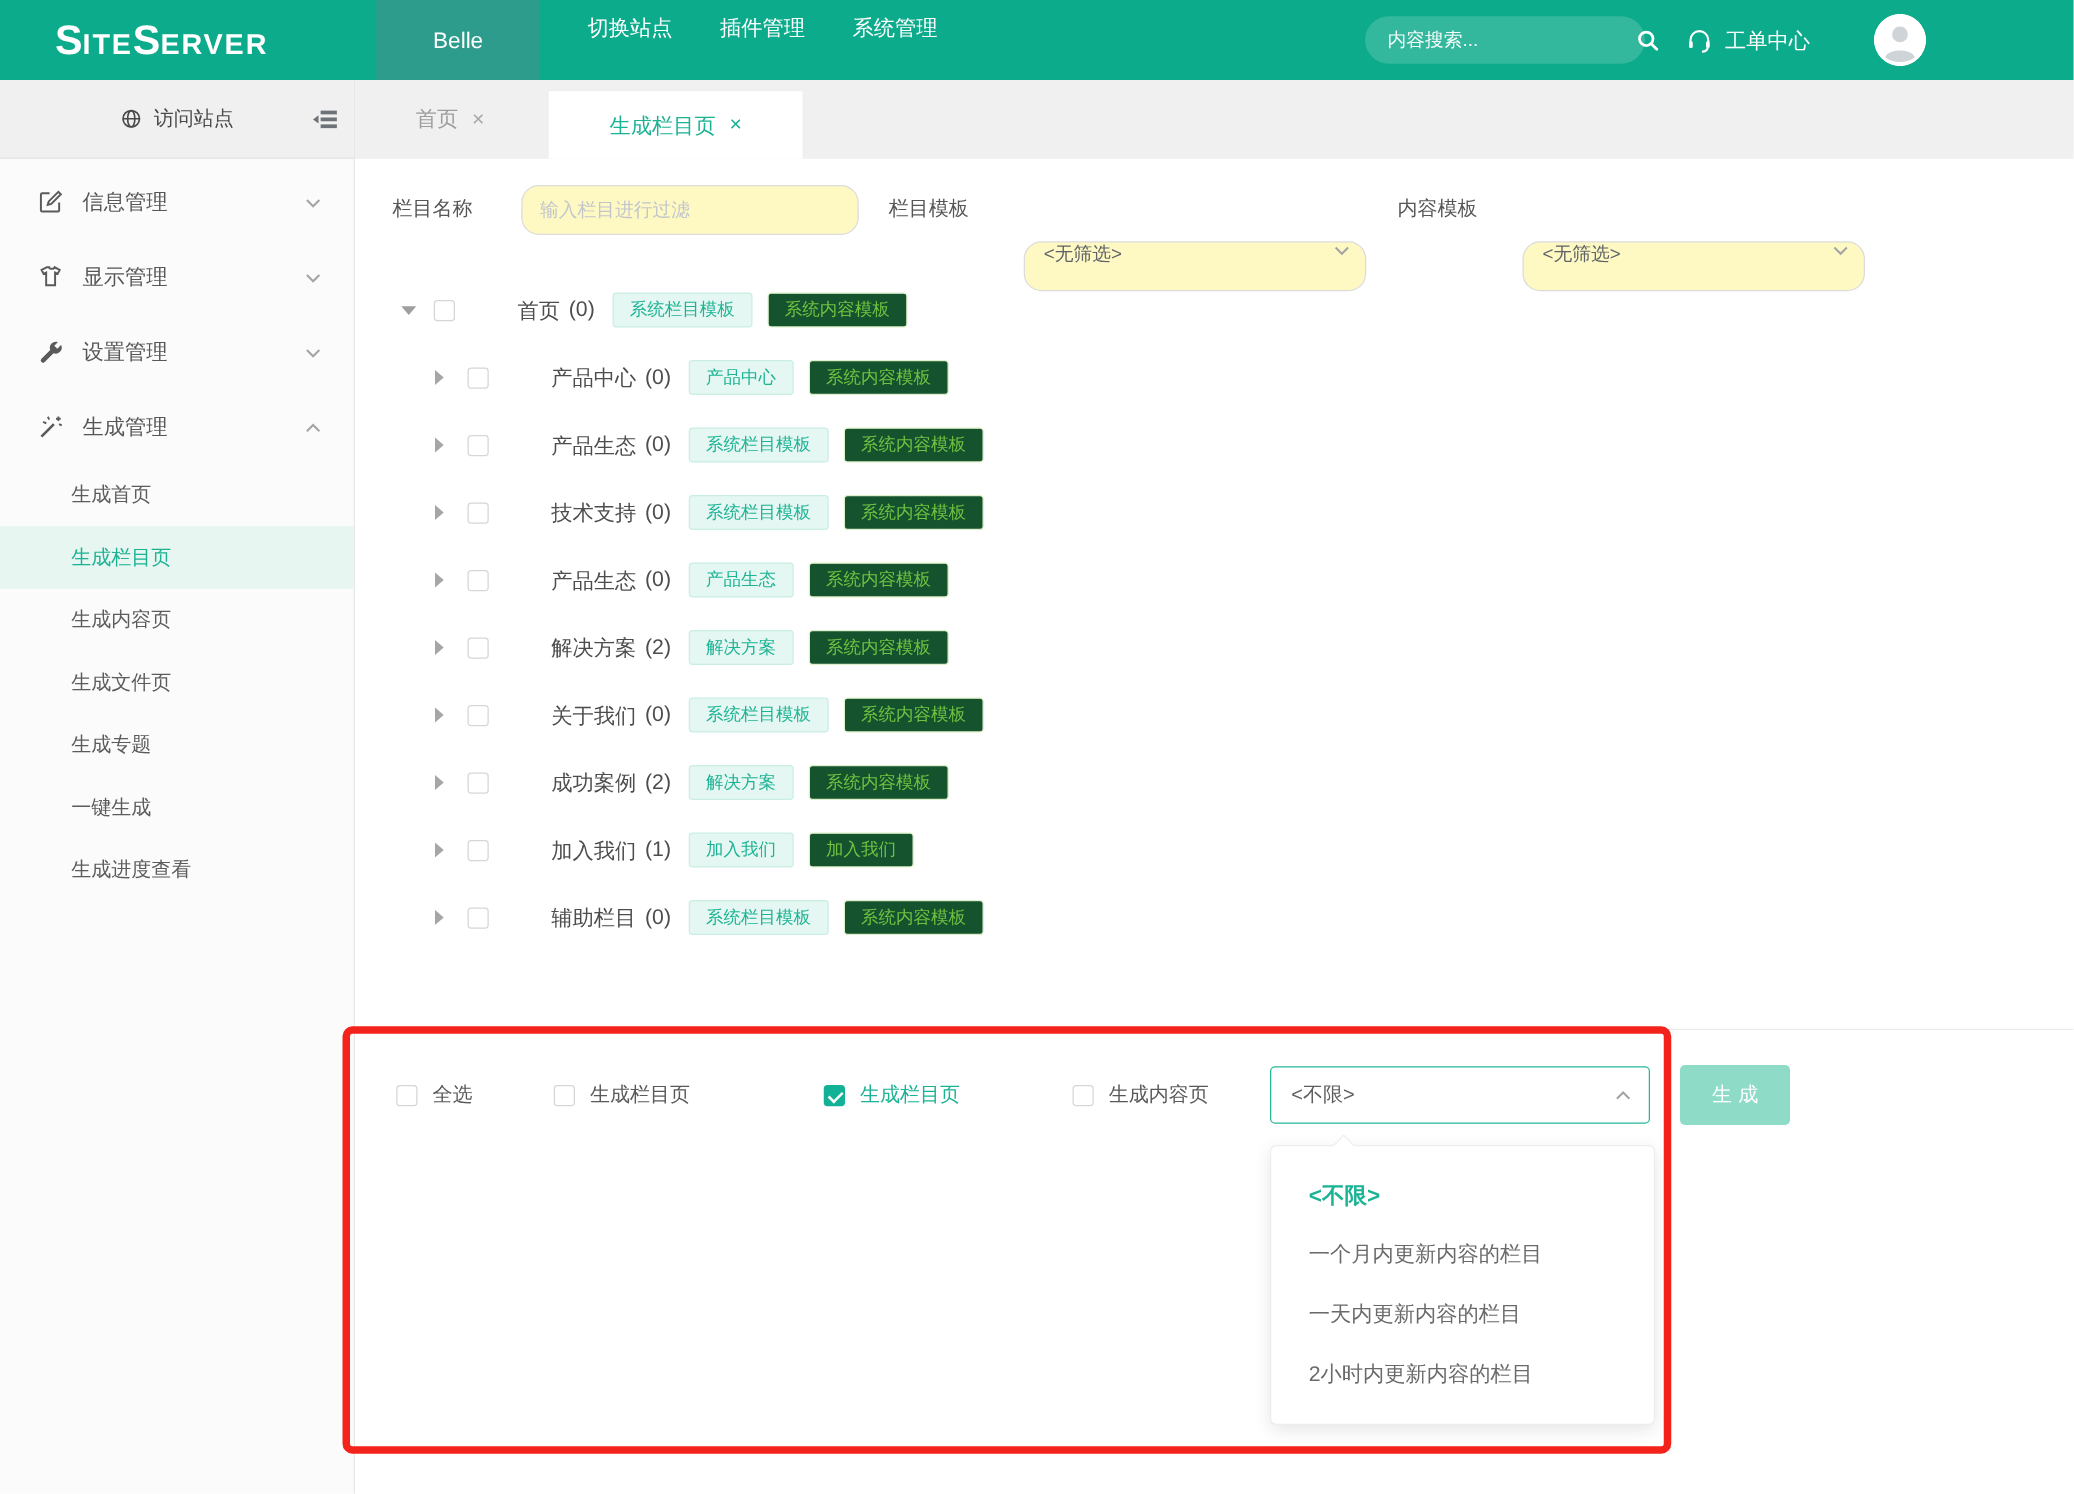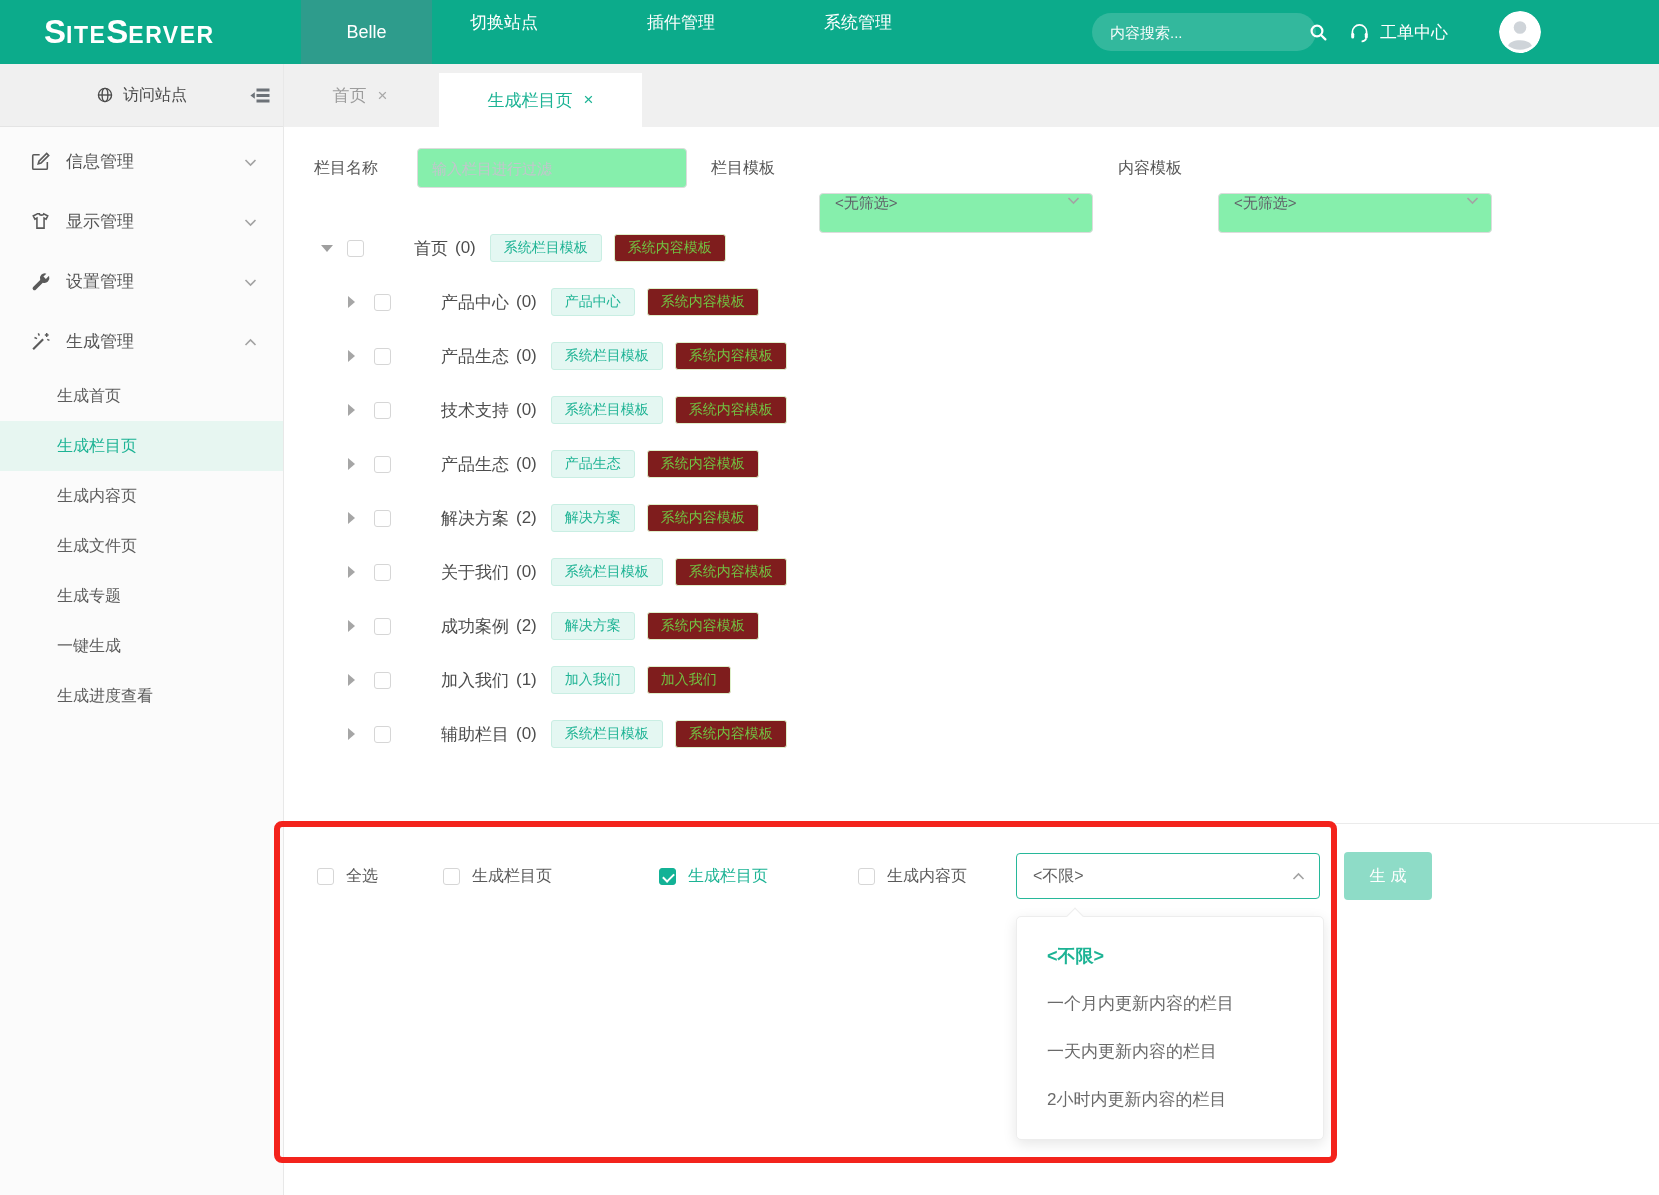--- a/index.html
+++ b/index.html
@@ -6,21 +6,21 @@
   html,body { background:#fff; }
   body { font-family:"Liberation Sans","DejaVu Sans",sans-serif; width:1659px; height:1195px; overflow:hidden; }
   #app { position:relative; width:1659px; height:1195px; background:#fff; }
 
   
   .topbar { position:absolute; left:0; top:0; width:1659px; height:64px; background:#0cab8b; color:#fff; z-index:10; }
   .logo { position:absolute; left:44px; top:0; height:64px; display:flex; align-items:baseline; padding-top:15px; color:#fff; font-weight:bold; }
   .logo .big { font-size:33px; line-height:33px; }
   .logo .small { font-size:23px; line-height:30px; letter-spacing:1.5px; }
   .site-tab { position:absolute; left:301px; top:0; width:131px; height:64px; background:#2e9c8c; display:flex; align-items:center; justify-content:center; font-size:18px; cursor:pointer; }
-  .hnav { position:absolute; left:470px; top:0; height:44px; display:flex; align-items:center; gap:109px; font-size:17px; }
+  .hnav { position:absolute; left:470px; top:0; height:44px; display:flex; align-items:center; gap:38px; font-size:17px; }
   .hnav .hnav-item { cursor:pointer; white-space:nowrap; }
   .search-pill { position:absolute; left:1092px; top:13px; width:224px; height:38px; background:rgba(255,255,255,.16); border-radius:19px; display:flex; align-items:center; padding:0 14px 0 18px; }
   .search-pill input { flex:1; background:transparent; border:none; outline:none; color:#fff; font-size:15px; font-family:inherit; }
   .search-pill input::placeholder { color:rgba(255,255,255,.95); }
   .ticket { position:absolute; left:1348px; top:0; height:64px; display:flex; align-items:center; gap:9px; font-size:17px; cursor:pointer; }
   .avatar { position:absolute; left:1499px; top:11px; width:42px; height:42px; border-radius:50%; overflow:hidden; cursor:pointer; }
 
   
   .sidebar { position:absolute; left:0; top:64px; width:284px; bottom:0; background:#fbfbfb; border-right:1px solid #e8e8e8; z-index:5; }
   .visit-row { height:63px; background:#f0f0f0; border-bottom:1px solid #e4e4e4; display:flex; align-items:center; justify-content:center; gap:9px; color:#4a4a4a; font-size:16px; position:relative; cursor:pointer; }
@@ -38,21 +38,21 @@
   .tabbar { position:relative; height:63px; background:#f0f0f0; }
   .tab { position:absolute; top:0; height:63px; display:flex; align-items:center; justify-content:center; gap:11px; font-size:17px; color:#9d9d9d; cursor:pointer; }
   .tab .tab-close { font-size:17px; color:#a8a8a8; }
   .tab.t0 { left:0; width:152px; }
   .tab.active { left:155px; width:203px; top:9px; height:54px; background:#fff; color:#1cb394; }
   .tab.active .tab-close { color:#1cb394; }
 
   
   .filters { position:absolute; left:0; top:83px; height:42px; width:100%; }
   .filters .flabel { position:absolute; top:0; line-height:42px; font-size:16px; color:#565656; }
-  .f-box { position:absolute; top:1px; height:40px; border:1px solid #dcdcdc; border-radius:4px; background:#86efac; }
+  .f-box { position:absolute; top:1px; height:40px; border:1px solid #dcdcdc; border-radius:14px; background:#fef9c3; }
   .f-input { left:133px; width:270px; padding:0 14px; font-size:15px; color:#333; outline:none; font-family:inherit; }
   .f-input::placeholder { color:#c2c6cc; }
   .f-select { display:flex; align-items:flex-start; justify-content:space-between; padding:0 12px 0 15px; font-size:15px; color:#5f6368; cursor:pointer;margin-top:45px; }
   .lab1 { left:30px; } .lab2 { left:427px; } .lab3 { left:834px; }
   .sel1 { left:535px; width:274px; } .sel2 { left:934px; width:274px; }
 
   
   .tree { position:absolute; left:0; top:157px; right:0; }
   .tree-row { height:54px; display:flex; align-items:center; padding-left:37px; cursor:default; }
   .tree-row.lvl1 { padding-left:64px; }
@@ -60,21 +60,21 @@
   .caret.down::before { content:""; display:block; width:0; height:0; border-left:6px solid transparent; border-right:6px solid transparent; border-top:7px solid #9f9f9f; }
   .caret.right::before { content:""; display:block; width:0; height:0; border-top:6px solid transparent; border-bottom:6px solid transparent; border-left:7px solid #a6a6a6; }
   .cbx { position:relative; width:17px; height:17px; border:1px solid #d6d6d6; border-radius:3px; background:#fff; flex:0 0 17px; cursor:pointer; }
   .tree-row .cbx { margin-right:23px; }
   .clip { width:19px; height:19px; margin-right:8px; line-height:0; color:#9b9b9b; flex:0 0 19px; }
   .t-name { font-size:17px; color:#4d4d4d; white-space:nowrap; }
   .t-count { font-size:17px; color:#4d4d4d; margin-left:7px; }
   .badges { display:flex; gap:12px; margin-left:14px; }
   .badge { font-size:14px; padding:4px 13px; border-radius:3px; white-space:nowrap; }
   .badge.teal { color:#1eb394; background:#e4f7f2; border:1px solid #c9eee3; }
-  .badge.green { color:#71c242; background:#7f1d1d; border:1px solid #def0ca; }
+  .badge.green { color:#71c242; background:#14532d; border:1px solid #def0ca; }
 
   
   .divider { position:absolute; left:0; right:0; top:759px; border-top:1px solid #ebebeb; }
   .bottom-bar { position:absolute; left:0; top:788px; height:48px; width:100%; }
   .cb-group { position:absolute; top:0; height:48px; display:flex; align-items:center; gap:12px; cursor:pointer; }
   .cb-group .cb-label { font-size:16px; color:#595959; white-space:nowrap; }
   .cb-group.checked .cb-label { color:#1cb394; }
   .cbx.checked { background:#13b296; border-color:#13b296; }
   .cbx.checked::after { content:""; position:absolute; left:5px; top:2px; width:5px; height:9px; border:solid #fff; border-width:0 2px 2px 0; transform:rotate(45deg); }
   .g0 { left:33px; } .g1 { left:159px; } .g2 { left:375px; } .g3 { left:574px; }

